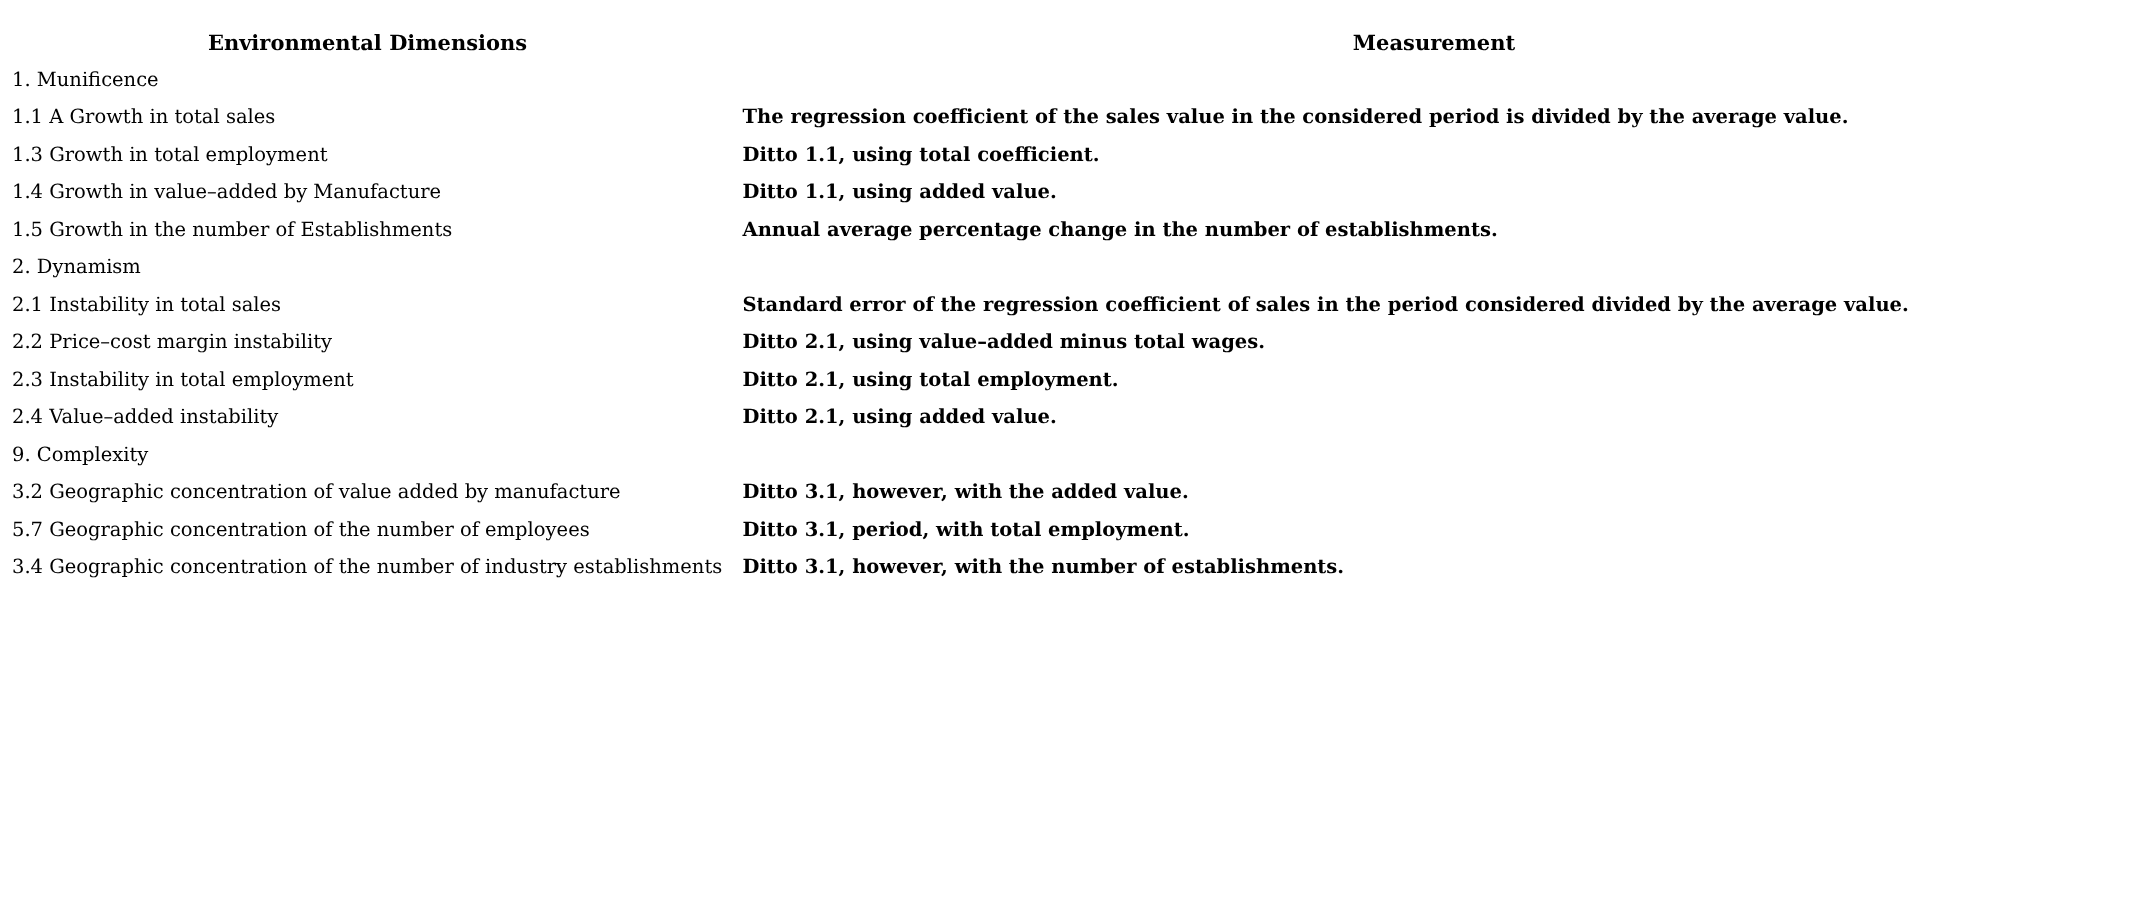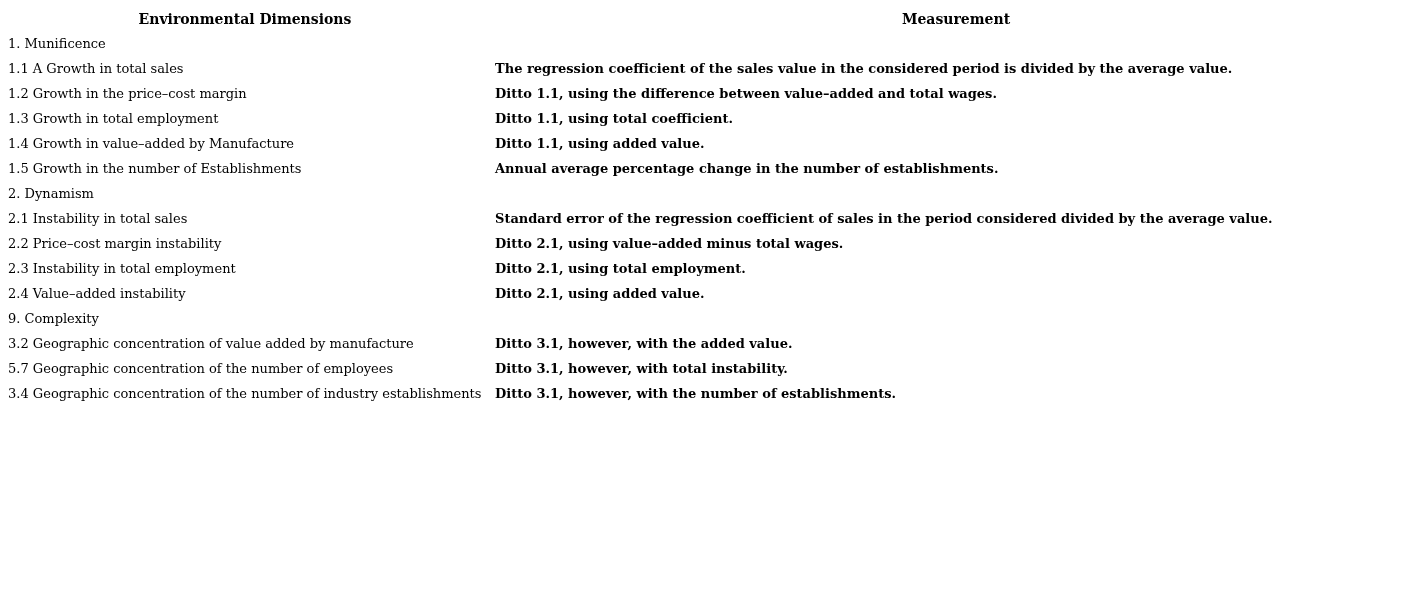--- a/index.html
+++ b/index.html
@@ -11,21 +11,21 @@
     width: 1422px;
     height: 603px;
     color: #000000;
     font-family: "DejaVu Serif", "Liberation Serif", serif;
     overflow: hidden;
   }
   table.dim-table {
     border-collapse: collapse;
     table-layout: fixed;
     width: 1422px;
-    margin-top: 6px;
+    margin-top: 16px;
     padding-left: 46px;
   }
   col.c-dim  { width: 490px; }
   col.c-meas { width: 932px; }
   th {
     font-size: 14px;
     font-weight: bold;
     text-align: center;
     height: 25px;
     padding: 0;
@@ -60,24 +60,20 @@
   <tbody id="table-body">
       <tr>
         <td class="dim">1. Munificence</td>
         <td class="meas"></td>
       </tr>
       <tr>
         <td class="dim">1.1 A Growth in total sales</td>
         <td class="meas">The regression coefficient of the sales value in the considered period is divided by the average value.</td>
       </tr>
       <tr>
-        <td class="dim">1.2 Growth in the price–cost margin</td>
-        <td class="meas">Ditto 1.1, using the difference between value–added and total wages.</td>
-      </tr>
-      <tr>
         <td class="dim">1.3 Growth in total employment</td>
         <td class="meas">Ditto 1.1, using total coefficient.</td>
       </tr>
       <tr>
         <td class="dim">1.4 Growth in value–added by Manufacture</td>
         <td class="meas">Ditto 1.1, using added value.</td>
       </tr>
       <tr>
         <td class="dim">1.5 Growth in the number of Establishments</td>
         <td class="meas">Annual average percentage change in the number of establishments.</td>
@@ -105,20 +101,20 @@
       <tr>
         <td class="dim">9. Complexity</td>
         <td class="meas"></td>
       </tr>
       <tr>
         <td class="dim">3.2 Geographic concentration of value added by manufacture</td>
         <td class="meas">Ditto 3.1, however, with the added value.</td>
       </tr>
       <tr>
         <td class="dim">5.7 Geographic concentration of the number of employees</td>
-        <td class="meas">Ditto 3.1, however, with total instability.</td>
+        <td class="meas">Ditto 3.1, period, with total employment.</td>
       </tr>
       <tr>
         <td class="dim">3.4 Geographic concentration of the number of industry establishments</td>
         <td class="meas">Ditto 3.1, however, with the number of establishments.</td>
       </tr>
     </tbody>
 </table>
 
 </body></html>

